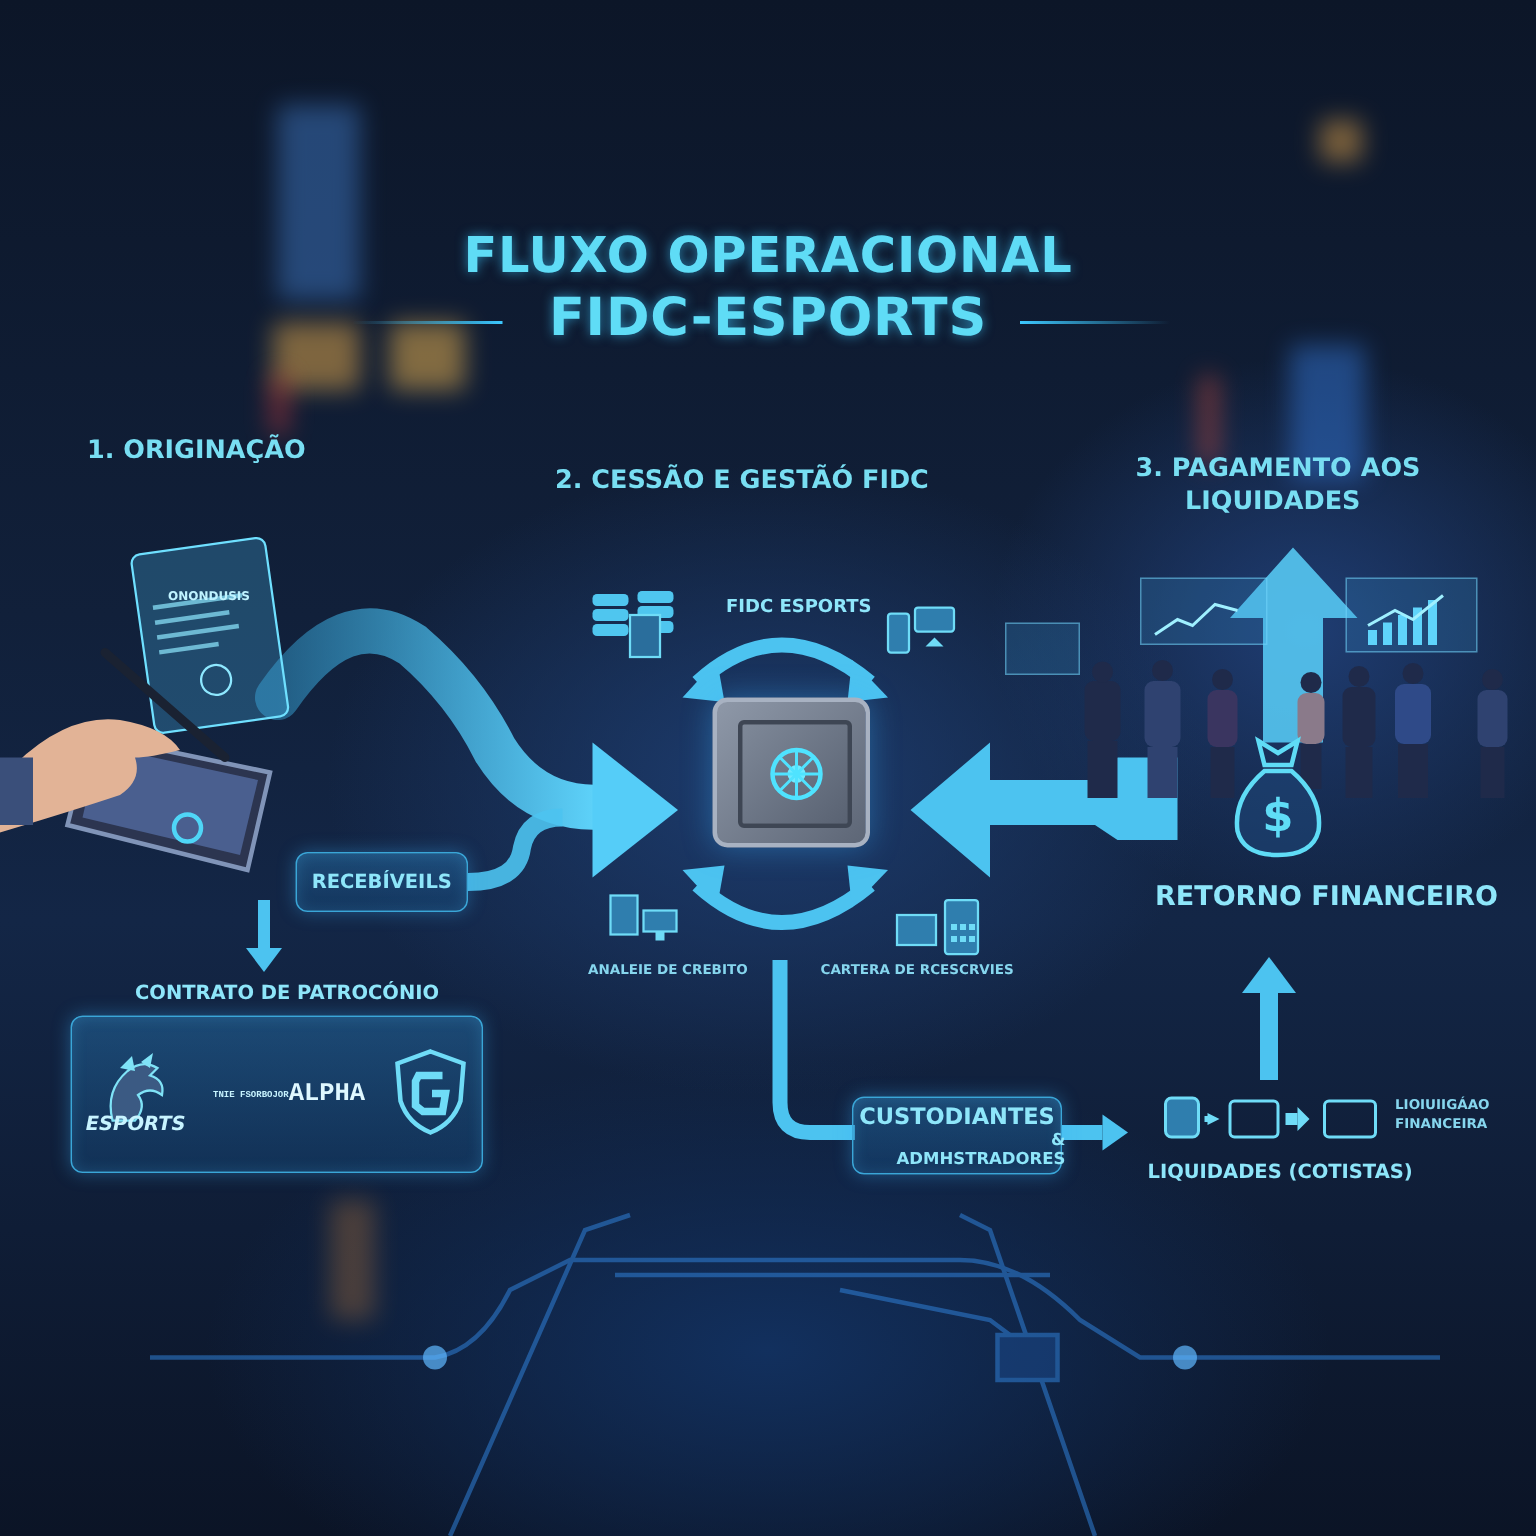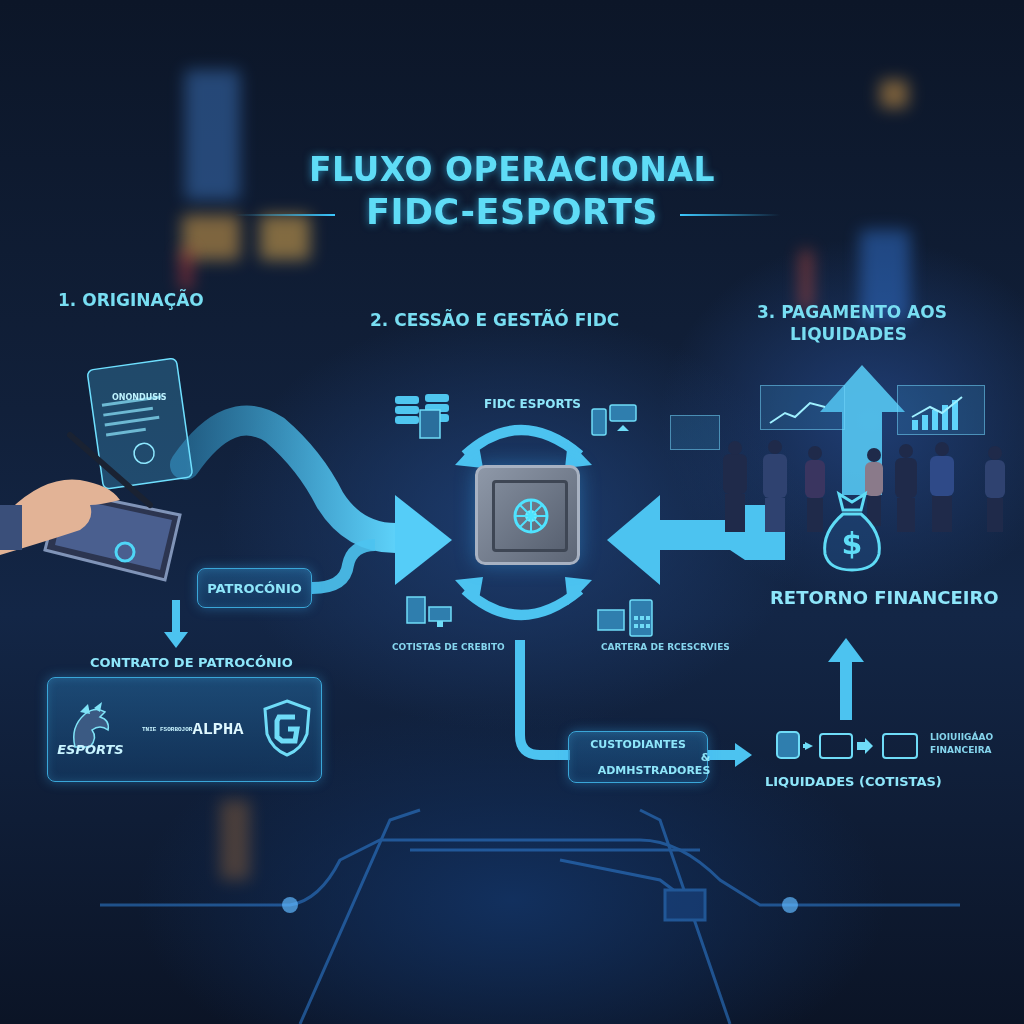--- a/index.html
+++ b/index.html
@@ -121,21 +121,21 @@
   <polygon points="45,195 165,225 180,160 60,135" fill="#2c3550" stroke="#8094b8" stroke-width="3"></polygon>
   <polygon points="55,190 160,215 172,165 66,142" fill="#4a5f8f"></polygon>
   <circle cx="125" cy="197" r="9" fill="none" stroke="#4fd6f7" stroke-width="3"></circle>
 
   <path d="M0 165 Q40 120 80 125 Q110 130 120 145 Q100 150 90 150 Q95 165 80 175 Q50 185 0 200 Z" fill="#e2b396"></path>
   <line x1="70" y1="80" x2="150" y2="150" stroke="#1a2232" stroke-width="6" stroke-linecap="round"></line>
   <rect x="0" y="150" width="22" height="45" fill="#3a4f7a"></rect>
 </svg>
 
 <div class="panel" style="left:197px;top:568px;width:115px;height:40px;">
-  <span class="label-mid">PATROCÓNIO</span>
+  <span class="label-mid">RECEBÍVEILS</span>
 </div>
 
 <div class="abs label-mid" style="left:90px;top:655px;font-size:13px;">CONTRATO DE PATROCÓNIO</div>
 <div class="panel" style="left:47px;top:677px;width:275px;height:105px;justify-content:space-around;">
   <div style="display:flex;flex-direction:column;align-items:center;">
     <svg width="60" height="50" viewBox="0 0 60 50">
       <path d="M15 45 Q10 25 25 12 Q35 4 45 10 L40 15 Q50 18 48 28 Q40 22 32 28 Q38 36 30 45 Z" fill="#3b5a83" stroke="#7fe3f7" stroke-width="1.5"></path>
       <path d="M20 10 L28 2 L30 12 Z M34 6 L42 0 L40 10 Z" fill="#7fe3f7"></path>
     </svg>
     <span style="font-size:13px;font-style:italic;font-weight:bold;color:#c8f4ff;margin-top:-10px;">ESPORTS</span>
@@ -182,37 +182,37 @@
         <line x1="31" y1="9" x2="9" y2="31"></line>
       </g>
   </svg>
 </div>
 
 <svg class="abs" style="left:405px;top:595px;" width="50" height="40" viewBox="0 0 50 40">
   <rect x="2" y="2" width="18" height="26" fill="#2f7eae" stroke="#6fdcf7" stroke-width="1.5"></rect>
   <rect x="24" y="12" width="22" height="14" fill="#2f7eae" stroke="#6fdcf7" stroke-width="1.5"></rect>
   <rect x="32" y="26" width="6" height="6" fill="#6fdcf7"></rect>
 </svg>
-<div class="abs label-small" style="left:392px;top:642px;font-size:9px;">COTISTAS DE CREBITO</div>
+<div class="abs label-small" style="left:392px;top:642px;font-size:9px;">ANALEIE DE CREBITO</div>
 <svg class="abs" style="left:598px;top:598px;" width="55" height="40" viewBox="0 0 55 40">
   <rect x="0" y="12" width="26" height="20" fill="#2f7eae" stroke="#6fdcf7" stroke-width="1.5"></rect>
   <rect x="32" y="2" width="22" height="36" rx="2" fill="#2f7eae" stroke="#6fdcf7" stroke-width="1.5"></rect>
   <g fill="#6fdcf7">
       <rect x="36" y="18" width="4" height="4"></rect>
       <rect x="42" y="18" width="4" height="4"></rect>
       <rect x="48" y="18" width="4" height="4"></rect>
       <rect x="36" y="26" width="4" height="4"></rect>
       <rect x="42" y="26" width="4" height="4"></rect>
       <rect x="48" y="26" width="4" height="4"></rect>
     </g>
 </svg>
-<div class="abs label-small" style="left:601px;top:642px;font-size:9px;">CARTERA DE RCESCRVIES</div>
+<div class="abs label-small" style="left:547px;top:642px;font-size:9px;">CARTERA DE RCESCRVIES</div>
 
 <div class="panel" style="left:568px;top:731px;width:140px;height:52px;flex-direction:column;">
-  <span class="label-mid" style="font-size:11px;">CUSTODIANTES</span>
+  <span class="label-mid" style="font-size:15px;">CUSTODIANTES</span>
   <span class="label-mid" style="font-size:11px;margin-left:32px;">&amp; ADMHSTRADORES</span>
 </div>
 
 <div class="abs" style="left:660px;top:385px;width:360px;height:130px;">
   <div style="position:absolute;left:100px;top:0;width:85px;height:45px;border:1px solid rgba(120,220,255,.5);background:rgba(60,160,220,.2);"></div>
   <div style="position:absolute;left:237px;top:0;width:88px;height:50px;border:1px solid rgba(120,220,255,.5);background:rgba(60,160,220,.2);"></div>
   <div style="position:absolute;left:10px;top:30px;width:50px;height:35px;border:1px solid rgba(120,220,255,.5);background:rgba(60,160,220,.2);"></div>
   <svg style="position:absolute;left:250px;top:10px;" width="60" height="35" viewBox="0 0 60 35">
       <g fill="#5fd4fb">
         <rect x="2" y="25" width="6" height="10"></rect>

